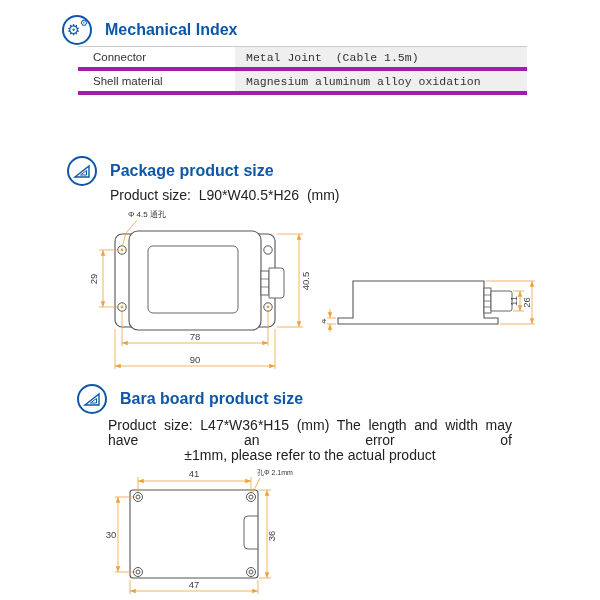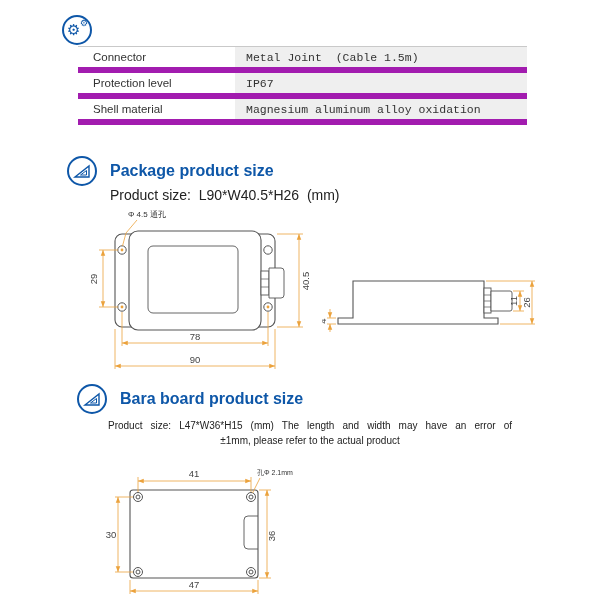--- a/index.html
+++ b/index.html
@@ -12,49 +12,46 @@
   .sec-header{position:absolute;display:flex;align-items:center;}
   .icon-circle{
     width:26px;height:26px;border-radius:50%;border:2px solid #0e57a8;
     display:flex;align-items:center;justify-content:center;position:relative;flex:0 0 auto;
   }
   .gear-big{font-family:"DejaVu Sans",sans-serif;color:#0e57a8;font-size:15px;line-height:1;position:absolute;left:3px;top:6px;}
   .gear-small{font-family:"DejaVu Sans",sans-serif;color:#0e57a8;font-size:9px;line-height:1;position:absolute;right:2px;top:2px;}
   .sec-title{font-size:16px;font-weight:bold;color:#0e57a8;margin-left:13px;white-space:pre;}
   
   .spec-table{position:absolute;left:78px;top:46px;width:449px;border-top:1px solid #c9c9c9;font-size:11.5px;}
-  .spec-row{display:flex;height:20px;align-items:center;border-bottom:6px solid #a21caf;justify-content:flex-end;}
+  .spec-row{display:flex;height:20px;align-items:center;border-bottom:4px solid #a21caf;justify-content:flex-end;}
   .spec-label{width:157px;padding-left:15px;box-sizing:border-box;background:#ffffff;height:100%;display:flex;align-items:center;white-space:pre;}
   .spec-value{flex:1;padding-left:11px;box-sizing:border-box;background:#efefef;height:100%;display:flex;align-items:center;white-space:pre;font-family:Liberation Mono, monospace;}
   .prod-line{position:absolute;font-size:14px;color:#222;white-space:pre;}
-  .para{position:absolute;left:108px;top:418px;width:404px;font-size:10px;color:#222;line-height:15px;}
+  .para{position:absolute;left:108px;top:418px;width:404px;font-size:14px;color:#222;line-height:15px;}
   .para .l1{display:block;text-align:justify;text-align-last:justify;}
   .para .l2{display:block;text-align:center;}
   svg text{font-family:"Liberation Sans","DejaVu Sans",sans-serif;}
   .dimtxt{fill:#444;font-size:9.5px;}
   .lbltxt{fill:#333;font-size:8px;}
 </style>
 </head>
 <body>
 
 <div class="sec-header" style="left:62px;top:15px;">
   <div class="icon-circle">
     <span class="gear-big">⚙</span>
     <span class="gear-small">⚙</span>
   </div>
+  <span class="sec-title">Mechanical Index</span>
 </div>
 
 <div class="spec-table">
   <div class="spec-row">
     <div class="spec-label">Connector</div>
     <div class="spec-value">Metal Joint  (Cable 1.5m)</div>
-  </div>
-  <div class="spec-row">
-    <div class="spec-label">Protection level</div>
-    <div class="spec-value">IP67</div>
   </div>
   <div class="spec-row">
     <div class="spec-label">Shell material</div>
     <div class="spec-value">Magnesium aluminum alloy oxidation</div>
   </div>
 </div>
 
 <div class="sec-header" style="left:67px;top:156px;">
   <div class="icon-circle">
     <svg width="22" height="22" viewBox="0 0 22 22">

